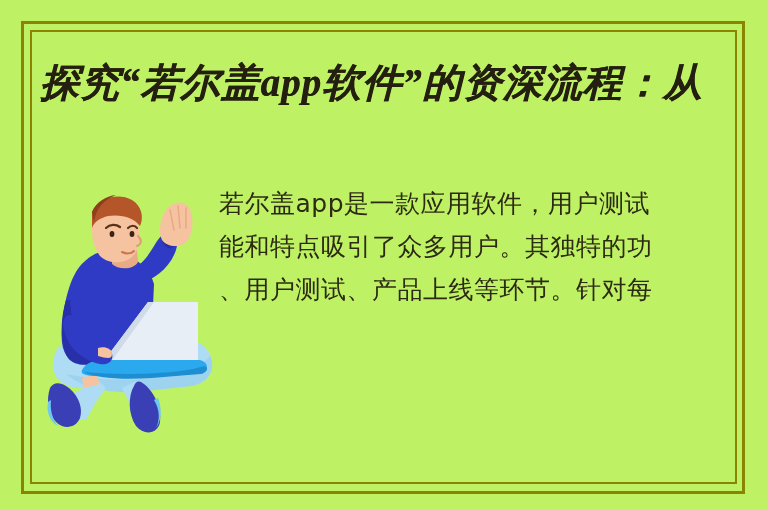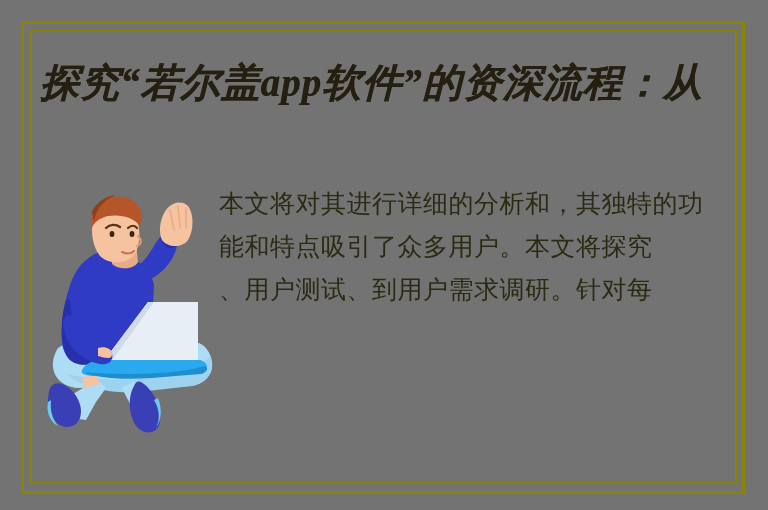--- a/index.html
+++ b/index.html
@@ -11,21 +11,21 @@
     height: 510px;
     overflow: hidden;
     background: #FCEE0A;
     font-family: "Liberation Sans", sans-serif;
   }
 
   #poster {
     position: relative;
     width: 768px;
     height: 510px;
-    background: #737373;
+    background: #bef264;
     overflow: hidden;
   }
 
   
   .frame-outer {
     position: absolute;
     left: 21px;
     top: 21px;
     width: 724px;
     height: 473px;
@@ -159,18 +159,18 @@
       </g>
 
       <g>
         <path d="M22 142 C 26 160, 40 172, 58 176 C 68 178, 74 170, 68 162 C 58 150, 44 144, 36 132 C 28 122, 18 128, 22 142 Z" fill="#2f3bc4"></path>
         <path d="M56 168 C 64 170, 70 172, 70 166 C 70 160, 62 158, 56 160 Z" fill="#f5c3a0"></path>
       </g>
     </svg>
   </div>
 
   <div class="body-block">
-    <div class="body-line">本文将对其进行详细的分析和，其独特的功</div>
-    <div class="body-line">能和特点吸引了众多用户。本文将探究</div>
-    <div class="body-line">、用户测试、到用户需求调研。针对每</div>
+    <div class="body-line">若尔盖app是一款应用软件，用户测试</div>
+    <div class="body-line">能和特点吸引了众多用户。其独特的功</div>
+    <div class="body-line">、用户测试、产品上线等环节。针对每</div>
   </div>
 
 </div>
 
 </body></html>

